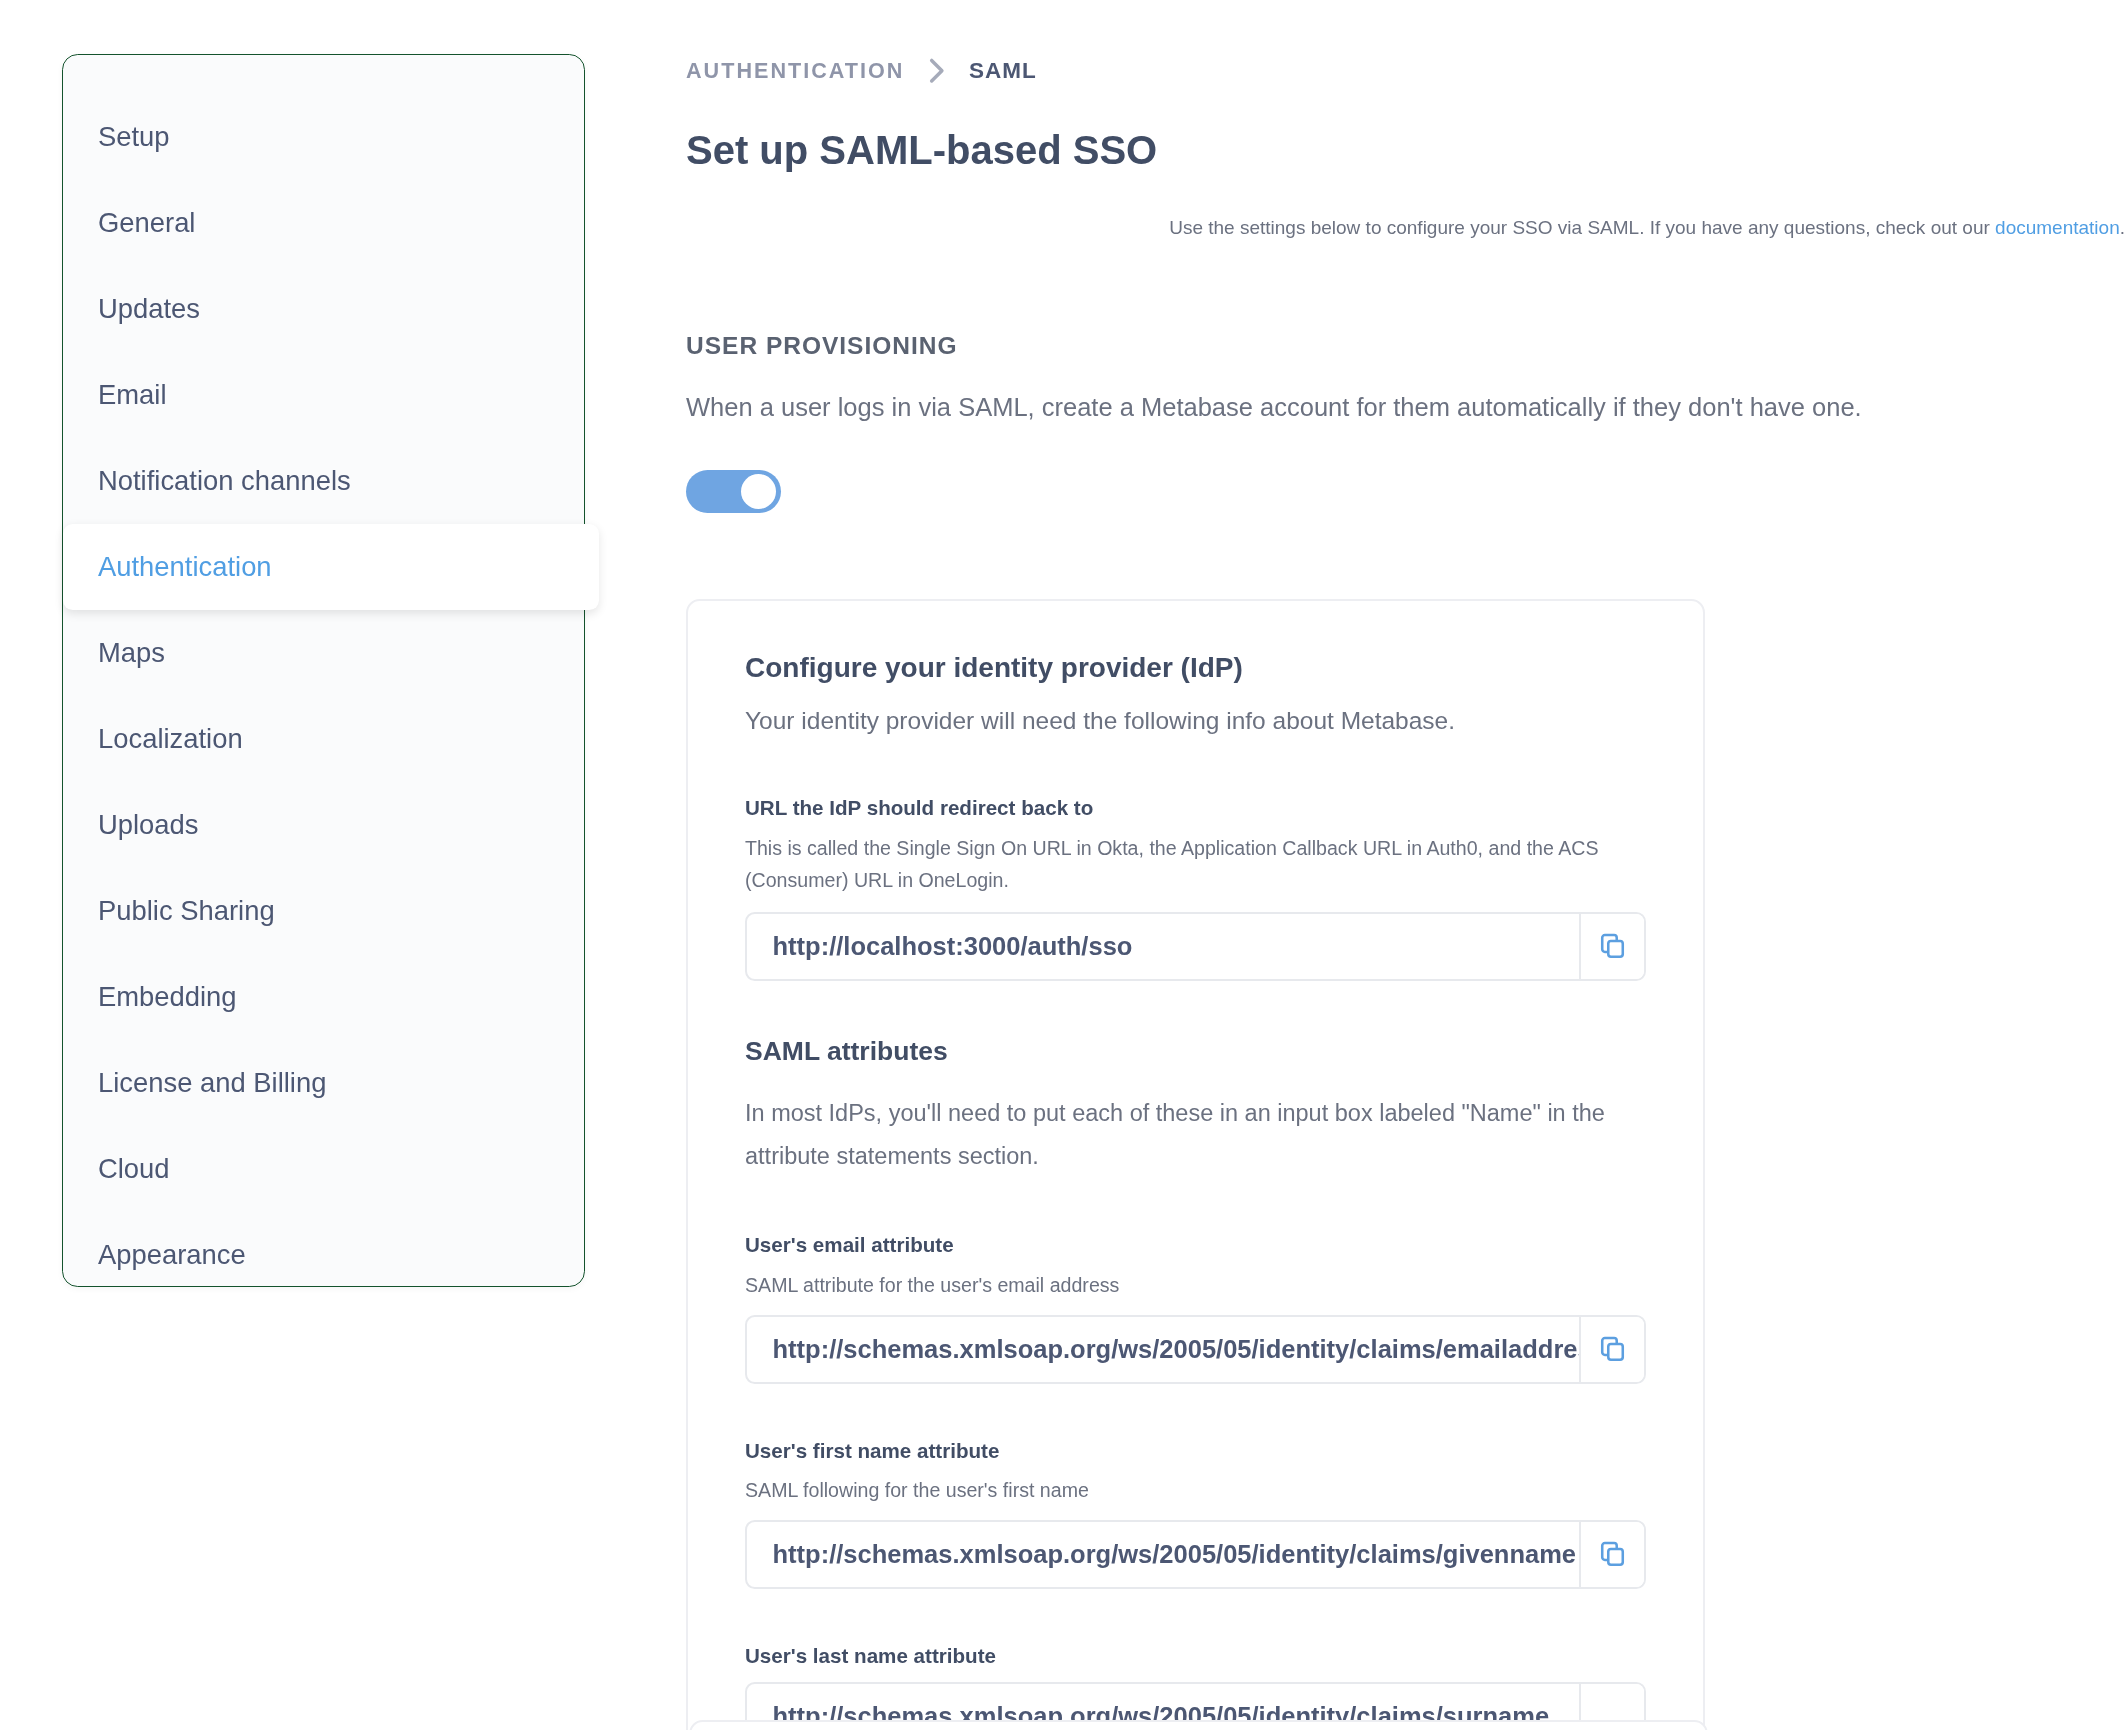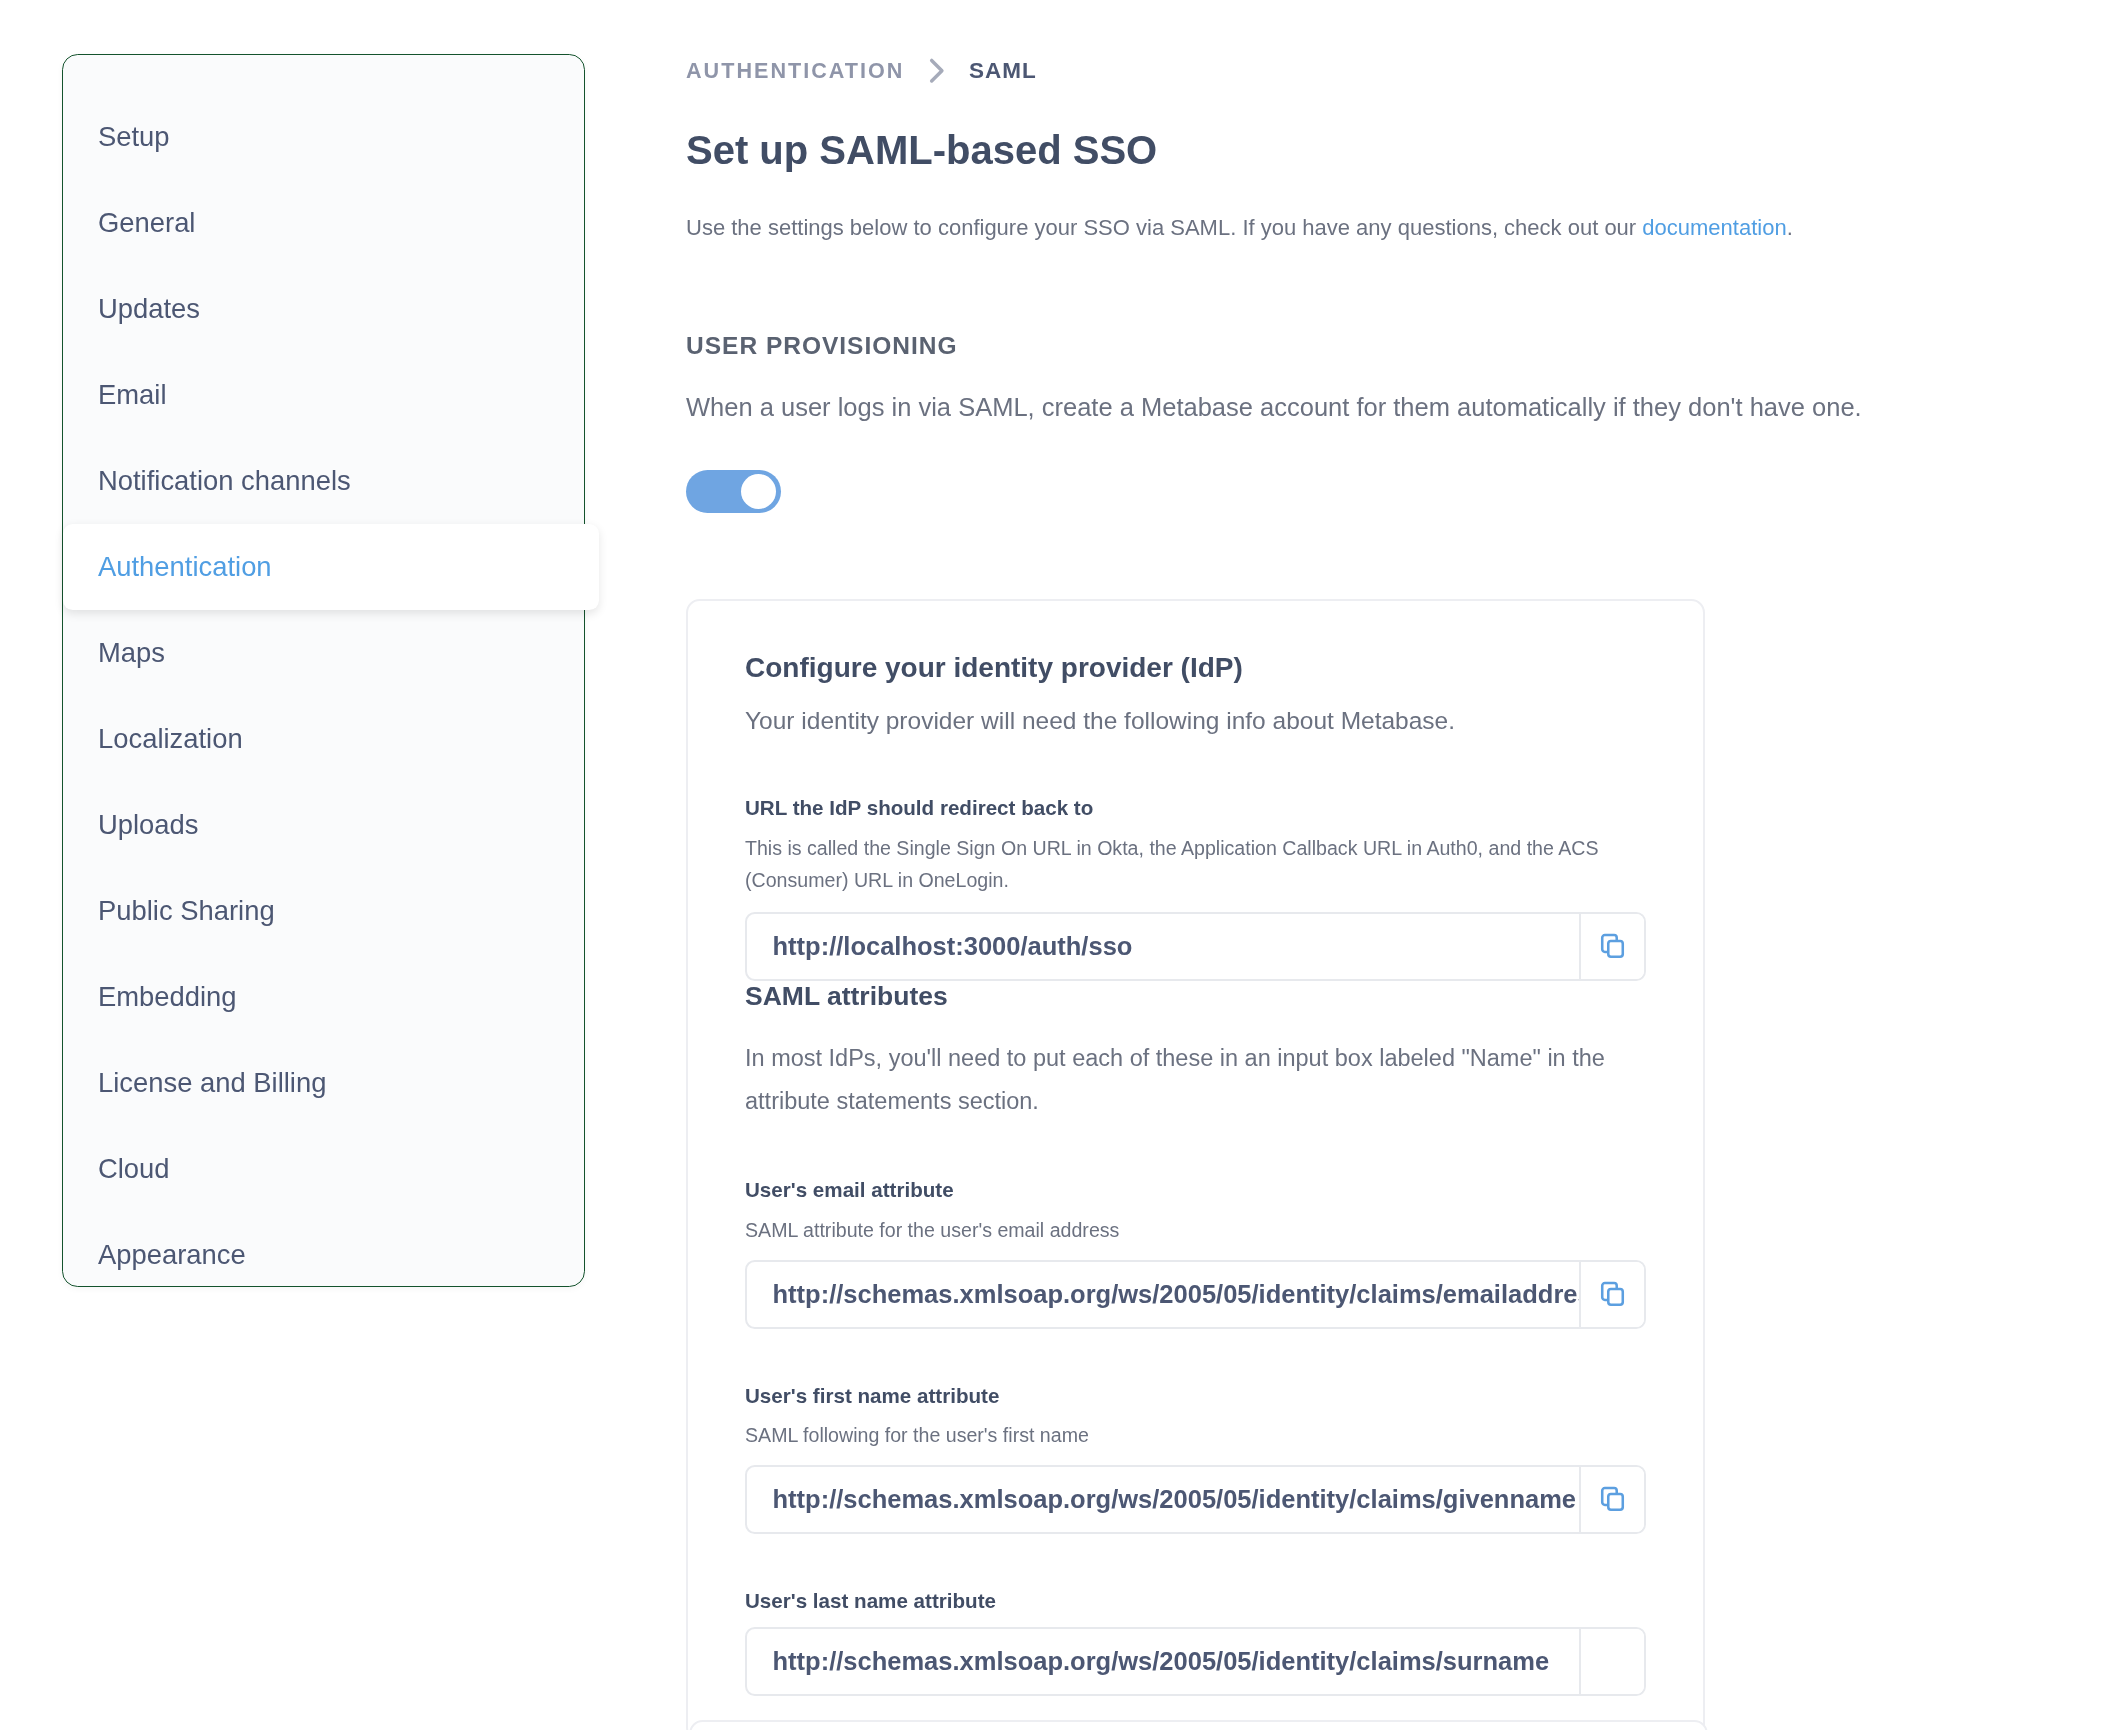--- a/index.html
+++ b/index.html
@@ -54,23 +54,24 @@
 
   .page-title {
     margin-top:43px;
     font-size:40px; font-weight:700;
     color:#414D65;
     line-height:47px;
   }
 
   .page-desc {
     margin-top:37px;
-    font-size:22px;
+    font-size:19px;
     color:#6B7180;
     line-height:33px;
+    text-align:right;
   }
   .page-desc a { color:#509EE3; text-decoration:none; cursor:pointer; }
 
   .section-label {
     margin-top:88px;
     font-size:24.5px; font-weight:700;
     letter-spacing:1px;
     color:#5A6271;
   }
   .section-desc {
@@ -150,20 +151,21 @@
   .copy-btn {
     width:65px;
     border:none;
     border-left:2px solid #E7E9ED;
     background:#ffffff;
     display:flex; align-items:center; justify-content:center;
     cursor:pointer;
   }
 
   .attr-title {
+    margin-top:55px;
     font-size:26.5px; font-weight:700;
     color:#414D65;
   }
   .attr-desc {
     margin-top:25.5px;
     font-size:23.5px;
     color:#6B7180;
     line-height:43px;
     max-width:863px;
   }

